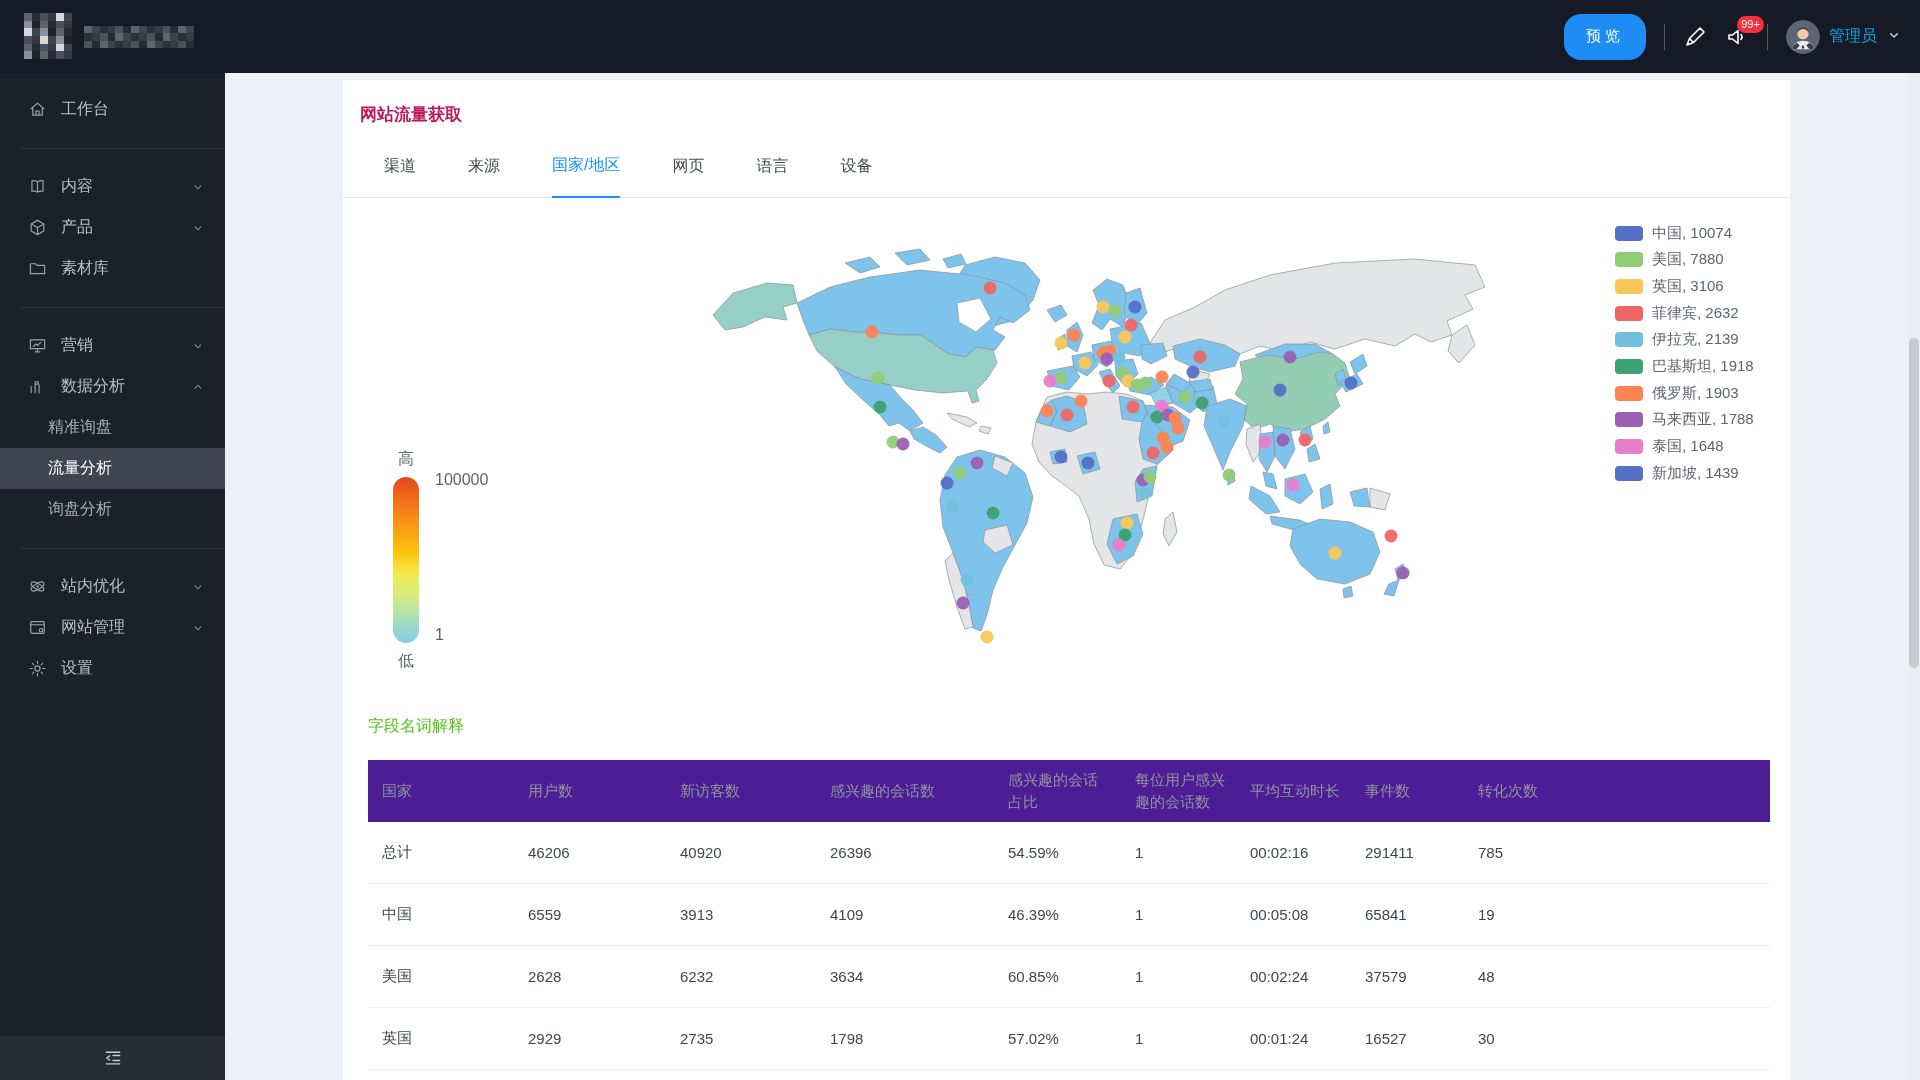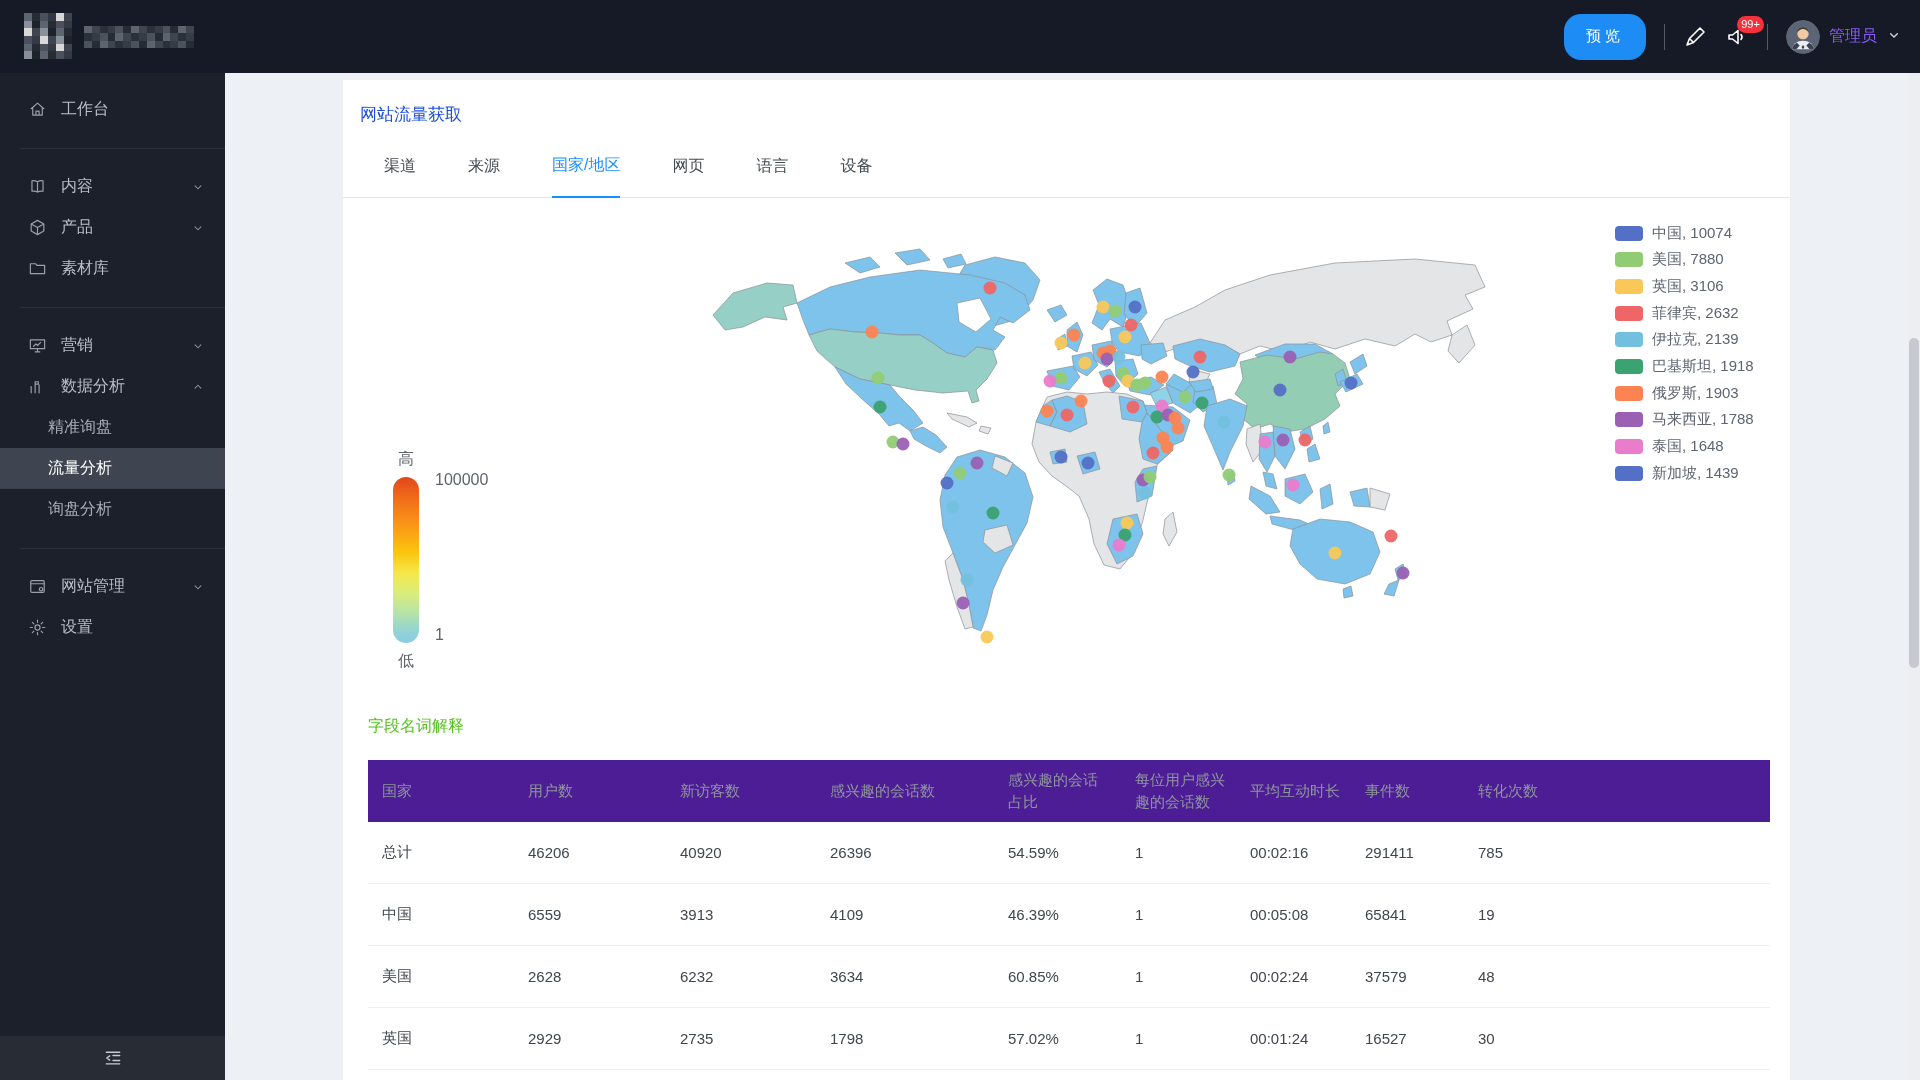--- a/index.html
+++ b/index.html
@@ -14,21 +14,21 @@
     grid-template-columns:repeat(14,1fr); grid-template-rows:repeat(3,1fr); filter:blur(.6px); opacity:.85; }
   .hdr-right { position:absolute; right:18px; top:0; height:73px; display:flex; align-items:center; gap:18px; }
   .btn-preview { background:#1d8cf5; color:#fff; border:none; border-radius:17px; height:46px;
     padding:0 22px; font-size:15px; letter-spacing:4px; cursor:pointer; }
   .hdr-div { width:1px; height:26px; background:rgba(255,255,255,.28); }
   .hicon { width:24px; height:24px; color:#fff; position:relative; display:inline-block; }
   .hicon svg { width:24px; height:24px; fill:none; stroke:currentColor; stroke-width:1.6;
     stroke-linecap:round; stroke-linejoin:round; }
   .badge { position:absolute; top:-9px; left:12px; min-width:27px; height:17px; background:#f5313d;
     color:#fff; border-radius:9px; font-size:11px; line-height:17px; text-align:center; padding:0 4px; }
-  .userbox { display:flex; align-items:center; gap:9px; color:#8b5cf6; font-size:16px; cursor:pointer; }
+  .userbox { display:flex; align-items:center; gap:9px; color:#0ea5e9; font-size:16px; cursor:pointer; }
   .avatar { width:34px; height:34px; border-radius:50%; overflow:hidden; }
   .chev-sm svg { width:16px; height:16px; fill:none; stroke:#cfd3da; stroke-width:2; stroke-linecap:round; }
 
   
   .sidebar { position:absolute; left:0; top:73px; bottom:0; width:225px; background:#1b202b; z-index:20; }
   .side-list { padding-top:16px; }
   .side-item { height:41px; display:flex; align-items:center; padding-left:28px; gap:14px;
     color:#b9bec6; font-size:16px; cursor:pointer; position:relative; }
   .side-item.sub { padding-left:48px; color:#a8adb6; }
   .side-item.active { background:#3f4550; color:#fff; }
@@ -40,21 +40,21 @@
     stroke-linecap:round; stroke-linejoin:round; }
   .side-divider { height:36px; position:relative; }
   .side-divider::after { content:""; position:absolute; left:20px; right:0; top:50%; height:1px; background:#2b303b; }
   .side-footer { position:absolute; left:0; right:0; bottom:0; height:44px; background:#272c35;
     display:flex; align-items:center; justify-content:center; cursor:pointer; }
   .side-footer svg { width:20px; height:20px; fill:none; stroke:#c8ccd2; stroke-width:1.7;
     stroke-linecap:round; stroke-linejoin:round; }
 
   
   .card { position:absolute; left:343px; top:80px; width:1447px; height:1010px; background:#fff; z-index:10; }
-  .card-title { position:absolute; left:17px; top:23px; font-size:17px; font-weight:normal; color:#1d4ed8; }
+  .card-title { position:absolute; left:17px; top:23px; font-size:17px; font-weight:bold; color:#be185d; }
   .tabs { position:absolute; left:0; right:0; top:55px; height:63px; border-bottom:1px solid #e4e7ed;
     display:flex; align-items:center; gap:52px; padding-left:41px; }
   .tab { font-size:16px; color:#454b52; cursor:pointer; height:63px; display:flex; align-items:center; }
   .tab.active { color:#1890ff; border-bottom:2px solid #1890ff; margin-bottom:-1px; }
 
   
   .vm-label { position:absolute; font-size:16px; color:#5f646b; }
   .vm-bar { position:absolute; left:50px; top:397px; width:26px; height:166px; border-radius:13px;
     background:linear-gradient(180deg,#e1471d 0%,#ef6a18 12%,#fa9417 28%,#fbc40b 45%,#f4e84c 58%,#d9ed7a 70%,#b5e3a9 82%,#95d4d0 92%,#89cbe8 100%); }
 
@@ -262,20 +262,31 @@
       <div class="side-item sub">
         <span>精准询盘</span>
       </div>
       <div class="side-item sub active">
         <span>流量分析</span>
       </div>
       <div class="side-item sub">
         <span>询盘分析</span>
       </div>
       <div class="side-divider"></div>
+      <div class="side-item">
+        <span class="icon"><svg viewBox="0 0 24 24">
+            <circle cx="12" cy="12" r="1.6" fill="currentColor" stroke="none"></circle>
+            <ellipse cx="12" cy="12" rx="9" ry="3.6" transform="rotate(30 12 12)"></ellipse>
+            <ellipse cx="12" cy="12" rx="9" ry="3.6" transform="rotate(-30 12 12)"></ellipse>
+          </svg></span>
+        <span>站内优化</span>
+        <span class="chev"><svg viewBox="0 0 24 24">
+            <path d="M7 10 L12 15 L17 10"></path>
+          </svg></span>
+      </div>
       <div class="side-item">
         <span class="icon"><svg viewBox="0 0 24 24">
             <rect x="3.5" y="4.5" width="17" height="15" rx="1.5"></rect>
             <path d="M3.5 8.5 H20.5"></path>
             <circle cx="16.5" cy="15.5" r="2.2"></circle>
           </svg></span>
         <span>网站管理</span>
         <span class="chev"><svg viewBox="0 0 24 24">
             <path d="M7 10 L12 15 L17 10"></path>
           </svg></span>

